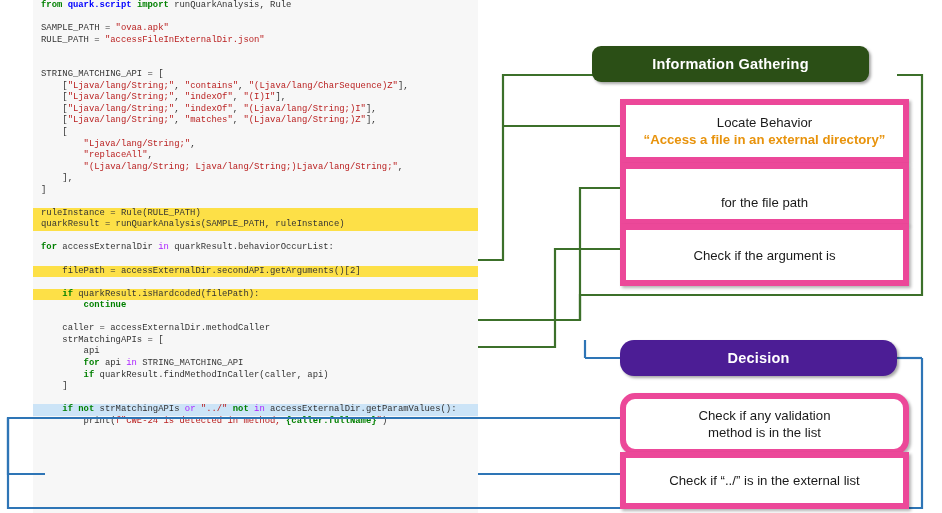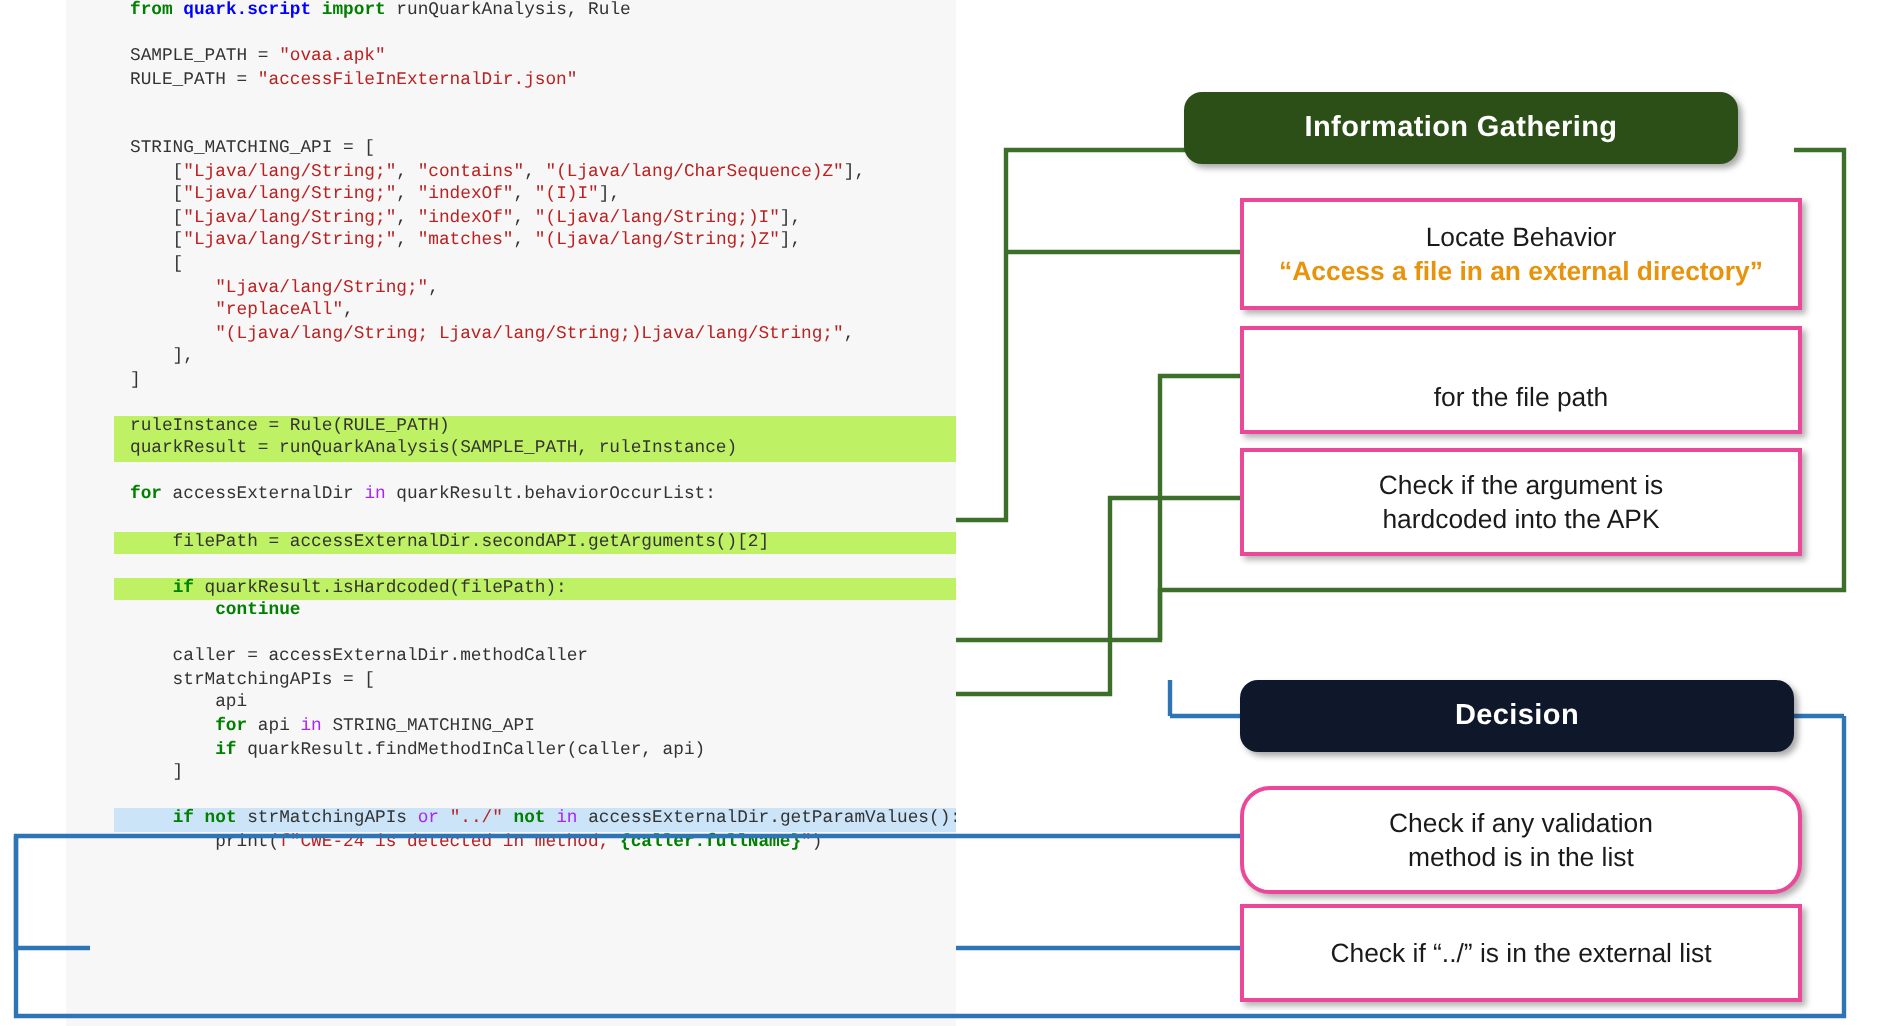--- a/index.html
+++ b/index.html
@@ -5,41 +5,41 @@
   html,body{margin:0;padding:0;background:#ffffff;}
   body{width:942px;height:513px;position:relative;overflow:hidden;
        font-family:"Liberation Sans",sans-serif;}
 
   
   #code-panel{position:absolute;left:33px;top:0;width:445px;height:513px;
               background:#f7f7f7;overflow:hidden;}
   #code-pre{position:absolute;left:0;top:0;width:445px;
             font-family:"Liberation Mono","DejaVu Sans Mono",monospace;
             font-size:8.9px;line-height:11.55px;white-space:pre;color:#333333;}
-  .cl{display:block;height:11.55px;padding-left:8px;margin-left:24px;}
-  .hl-green{background:#bef264;}
+  .cl{display:block;height:11.55px;padding-left:8px;}
+  .hl-green{background:#fde047;}
   .hl-blue{background:#cce4f7;}
   .k{color:#008000;font-weight:bold;}      
   .kp{color:#aa22ff;font-weight:normal;}     
   .nm{color:#0000ff;font-weight:bold;}     
   .s{color:#ba2121;}     
   .si{color:#008000;font-weight:bold;}     
 
   
   svg#wires{position:absolute;left:0;top:0;width:942px;height:513px;}
 
   
   .hdr{position:absolute;border-radius:9px;display:flex;align-items:center;
        justify-content:center;color:#ffffff;font-weight:bold;font-size:14.5px;
        letter-spacing:.2px;
        box-shadow:2px 2px 3px rgba(0,0,0,.35);}
   .hdr.green{background:#2b4f16;}
-  .hdr.blue{background:#0f172a;}
+  .hdr.blue{background:#4c1d95;border-radius:14px;}
 
-  .card{position:absolute;background:#ffffff;border:2px solid #ec4899;
+  .card{position:absolute;background:#ffffff;border:6px solid #ec4899;
         display:flex;align-items:center;justify-content:center;
         text-align:center;font-size:13.2px;color:#1a1a1a;line-height:17px;
         box-shadow:2px 2px 3px rgba(0,0,0,.30);}
   .card .emph{color:#e8930c;font-weight:bold;}
 </style>
 </head>
 <body>
 
 <div id="code-panel">
   <div id="code-pre"><span class="cl"><span class="k">from </span><span class="nm">quark.script</span><span> </span><span class="k">import</span><span> runQuarkAnalysis, Rule</span></span><span class="cl">&nbsp;</span><span class="cl"><span>SAMPLE_PATH = </span><span class="s">"ovaa.apk"</span></span><span class="cl"><span>RULE_PATH = </span><span class="s">"accessFileInExternalDir.json"</span></span><span class="cl">&nbsp;</span><span class="cl">&nbsp;</span><span class="cl"><span>STRING_MATCHING_API = [</span></span><span class="cl"><span>    [</span><span class="s">"Ljava/lang/String;"</span><span>, </span><span class="s">"contains"</span><span>, </span><span class="s">"(Ljava/lang/CharSequence)Z"</span><span>],</span></span><span class="cl"><span>    [</span><span class="s">"Ljava/lang/String;"</span><span>, </span><span class="s">"indexOf"</span><span>, </span><span class="s">"(I)I"</span><span>],</span></span><span class="cl"><span>    [</span><span class="s">"Ljava/lang/String;"</span><span>, </span><span class="s">"indexOf"</span><span>, </span><span class="s">"(Ljava/lang/String;)I"</span><span>],</span></span><span class="cl"><span>    [</span><span class="s">"Ljava/lang/String;"</span><span>, </span><span class="s">"matches"</span><span>, </span><span class="s">"(Ljava/lang/String;)Z"</span><span>],</span></span><span class="cl"><span>    [</span></span><span class="cl"><span>        </span><span class="s">"Ljava/lang/String;"</span><span>,</span></span><span class="cl"><span>        </span><span class="s">"replaceAll"</span><span>,</span></span><span class="cl"><span>        </span><span class="s">"(Ljava/lang/String; Ljava/lang/String;)Ljava/lang/String;"</span><span>,</span></span><span class="cl"><span>    ],</span></span><span class="cl"><span>]</span></span><span class="cl">&nbsp;</span><span class="cl hl-green"><span>ruleInstance = Rule(RULE_PATH)</span></span><span class="cl hl-green"><span>quarkResult = runQuarkAnalysis(SAMPLE_PATH, ruleInstance)</span></span><span class="cl">&nbsp;</span><span class="cl"><span class="k">for</span><span> accessExternalDir </span><span class="kp">in</span><span> quarkResult.behaviorOccurList:</span></span><span class="cl">&nbsp;</span><span class="cl hl-green"><span>    filePath = accessExternalDir.secondAPI.getArguments()[2]</span></span><span class="cl">&nbsp;</span><span class="cl hl-green"><span>    </span><span class="k">if</span><span> quarkResult.isHardcoded(filePath):</span></span><span class="cl"><span>        </span><span class="k">continue</span></span><span class="cl">&nbsp;</span><span class="cl"><span>    caller = accessExternalDir.methodCaller</span></span><span class="cl"><span>    strMatchingAPIs = [</span></span><span class="cl"><span>        api</span></span><span class="cl"><span>        </span><span class="k">for</span><span> api </span><span class="kp">in</span><span> STRING_MATCHING_API</span></span><span class="cl"><span>        </span><span class="k">if</span><span> quarkResult.findMethodInCaller(caller, api)</span></span><span class="cl"><span>    ]</span></span><span class="cl">&nbsp;</span><span class="cl hl-blue"><span>    </span><span class="k">if</span><span> </span><span class="k">not</span><span> strMatchingAPIs </span><span class="kp">or</span><span> </span><span class="s">"../"</span><span> </span><span class="k">not</span><span> </span><span class="kp">in</span><span> accessExternalDir.getParamValues():</span></span><span class="cl"><span>        print(</span><span class="s">f"CWE-24 is detected in method, </span><span class="si">{caller.fullName}</span><span class="s">"</span><span>)</span></span></div>
@@ -83,21 +83,20 @@
 <div class="card" style="left:620px;top:163px;width:277px;height:50px;">
   <span>
     <br>
     <span>for the file path</span>
   </span>
 </div>
 
 <div class="card" style="left:620px;top:224px;width:277px;height:50px;">
   <span>
     <span>Check if the argument is</span><br>
-    <span>hardcoded into the APK</span>
   </span>
 </div>
 
 <div class="hdr blue" style="left:620px;top:340px;width:277px;height:36px;">
   <span>Decision</span>
 </div>
 
 <div class="card" style="left:620px;top:393px;width:277px;height:50px;border-radius:15px;">
   <span>
     <span>Check if any validation</span><br>

